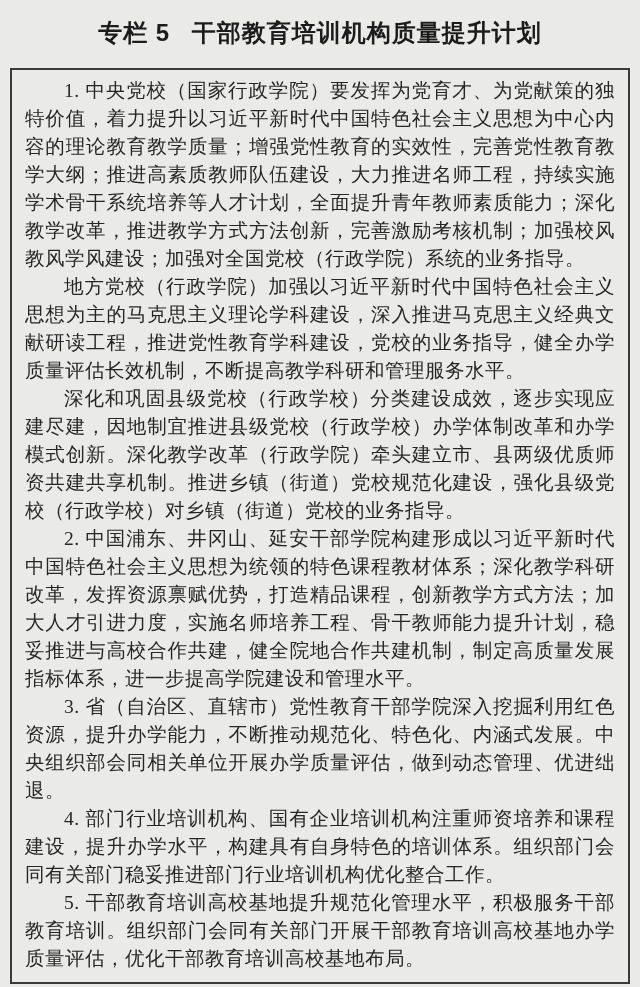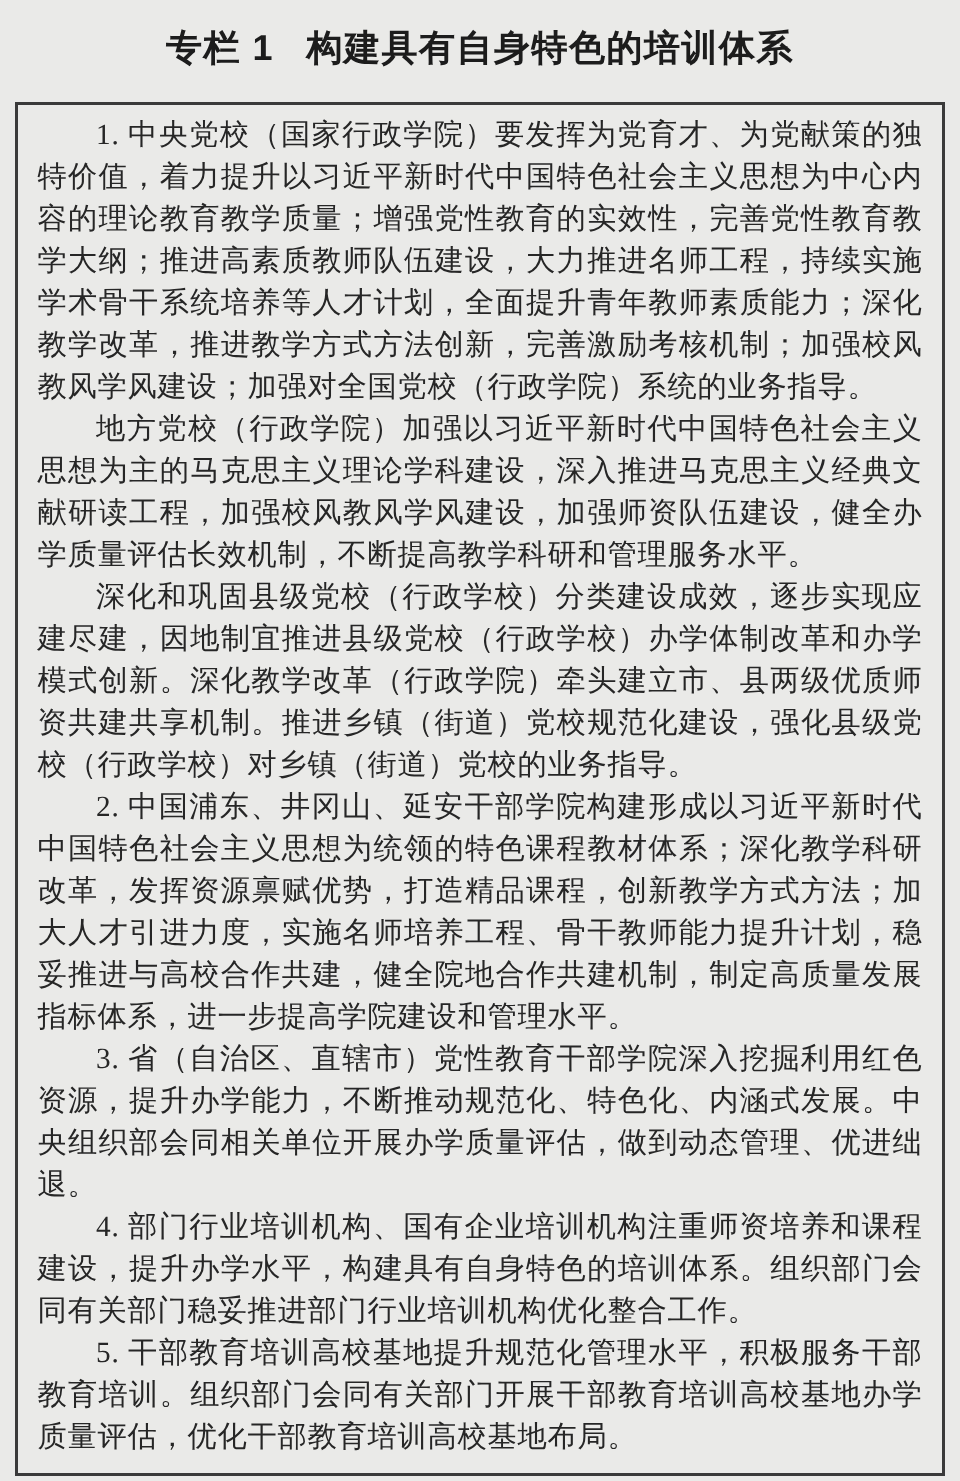--- a/index.html
+++ b/index.html
@@ -45,24 +45,24 @@
     text-justify: inter-ideograph;
     text-indent: 2em;
     letter-spacing: 0.5px;
     color: #262626;
   }
 </style>
 </head>
 <body>
 
 <h1 class="doc-heading">
-  <span class="heading-prefix">专栏 1</span><span>构建具有自身特色的培训体系</span>
+  <span class="heading-prefix">专栏 5</span><span>干部教育培训机构质量提升计划</span>
 </h1>
 
 <div class="text-panel">
   <p>1. 中央党校（国家行政学院）要发挥为党育才、为党献策的独特价值，着力提升以习近平新时代中国特色社会主义思想为中心内容的理论教育教学质量；增强党性教育的实效性，完善党性教育教学大纲；推进高素质教师队伍建设，大力推进名师工程，持续实施学术骨干系统培养等人才计划，全面提升青年教师素质能力；深化教学改革，推进教学方式方法创新，完善激励考核机制；加强校风教风学风建设；加强对全国党校（行政学院）系统的业务指导。</p>
-  <p>地方党校（行政学院）加强以习近平新时代中国特色社会主义思想为主的马克思主义理论学科建设，深入推进马克思主义经典文献研读工程，加强校风教风学风建设，加强师资队伍建设，健全办学质量评估长效机制，不断提高教学科研和管理服务水平。</p>
+  <p>地方党校（行政学院）加强以习近平新时代中国特色社会主义思想为主的马克思主义理论学科建设，深入推进马克思主义经典文献研读工程，推进党性教育学科建设，党校的业务指导，健全办学质量评估长效机制，不断提高教学科研和管理服务水平。</p>
   <p>深化和巩固县级党校（行政学校）分类建设成效，逐步实现应建尽建，因地制宜推进县级党校（行政学校）办学体制改革和办学模式创新。深化教学改革（行政学院）牵头建立市、县两级优质师资共建共享机制。推进乡镇（街道）党校规范化建设，强化县级党校（行政学校）对乡镇（街道）党校的业务指导。</p>
   <p>2. 中国浦东、井冈山、延安干部学院构建形成以习近平新时代中国特色社会主义思想为统领的特色课程教材体系；深化教学科研改革，发挥资源禀赋优势，打造精品课程，创新教学方式方法；加大人才引进力度，实施名师培养工程、骨干教师能力提升计划，稳妥推进与高校合作共建，健全院地合作共建机制，制定高质量发展指标体系，进一步提高学院建设和管理水平。</p>
   <p>3. 省（自治区、直辖市）党性教育干部学院深入挖掘利用红色资源，提升办学能力，不断推动规范化、特色化、内涵式发展。中央组织部会同相关单位开展办学质量评估，做到动态管理、优进绌退。</p>
   <p>4. 部门行业培训机构、国有企业培训机构注重师资培养和课程建设，提升办学水平，构建具有自身特色的培训体系。组织部门会同有关部门稳妥推进部门行业培训机构优化整合工作。</p>
   <p>5. 干部教育培训高校基地提升规范化管理水平，积极服务干部教育培训。组织部门会同有关部门开展干部教育培训高校基地办学质量评估，优化干部教育培训高校基地布局。</p>
 </div>
 
 </body></html>

